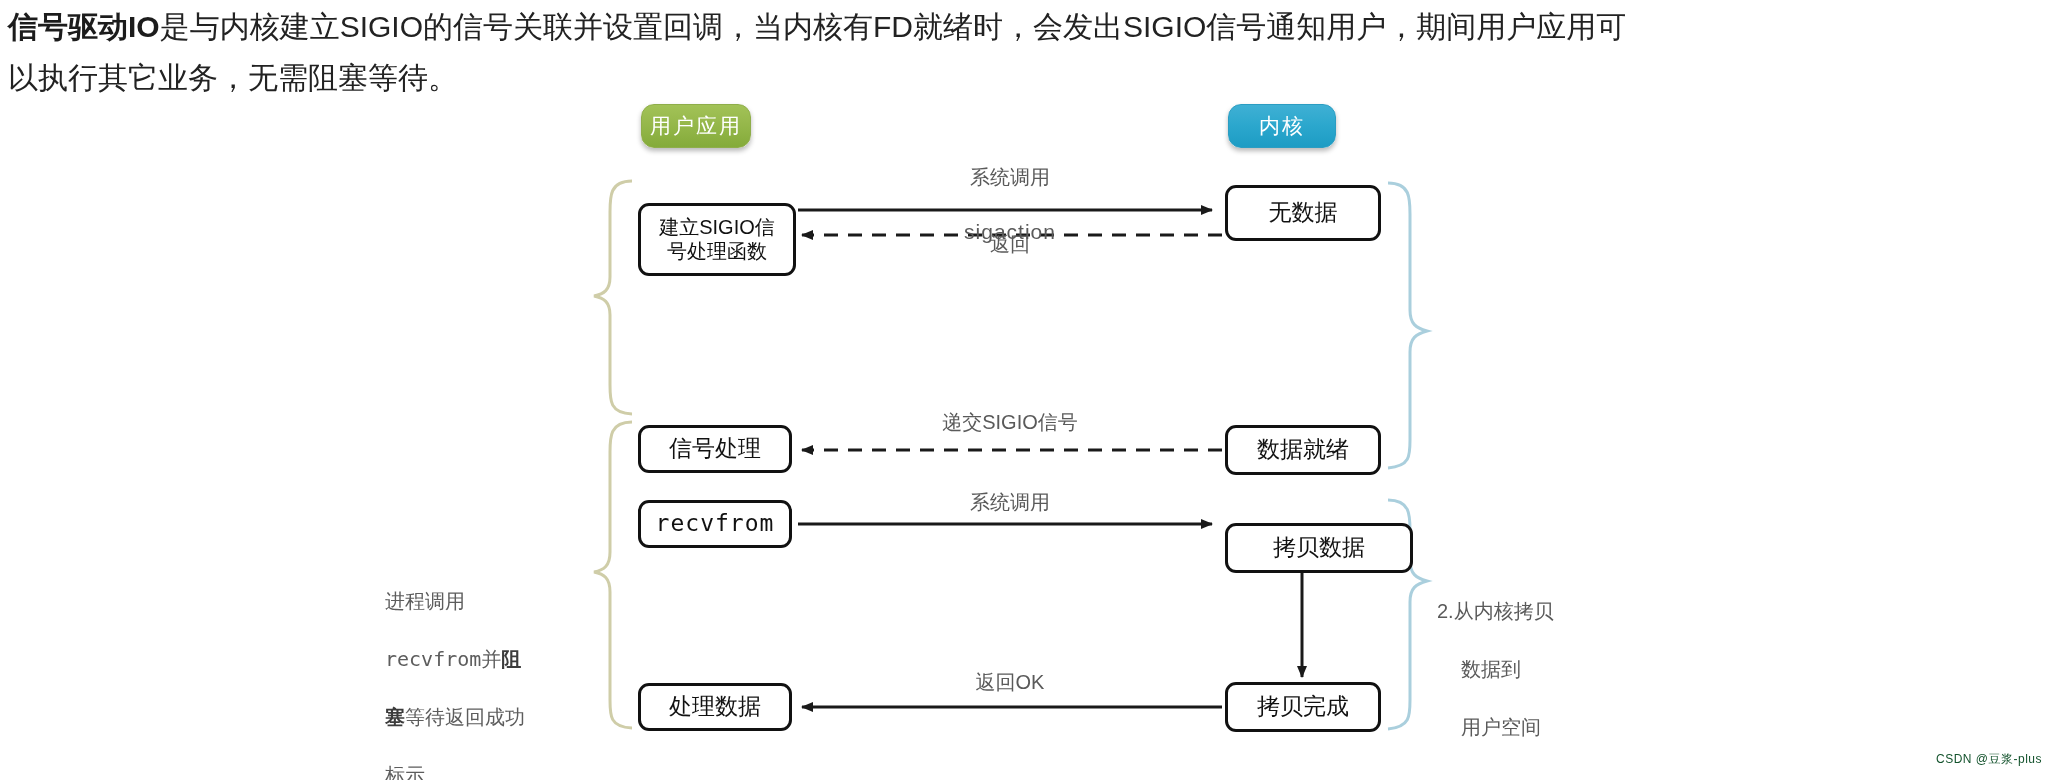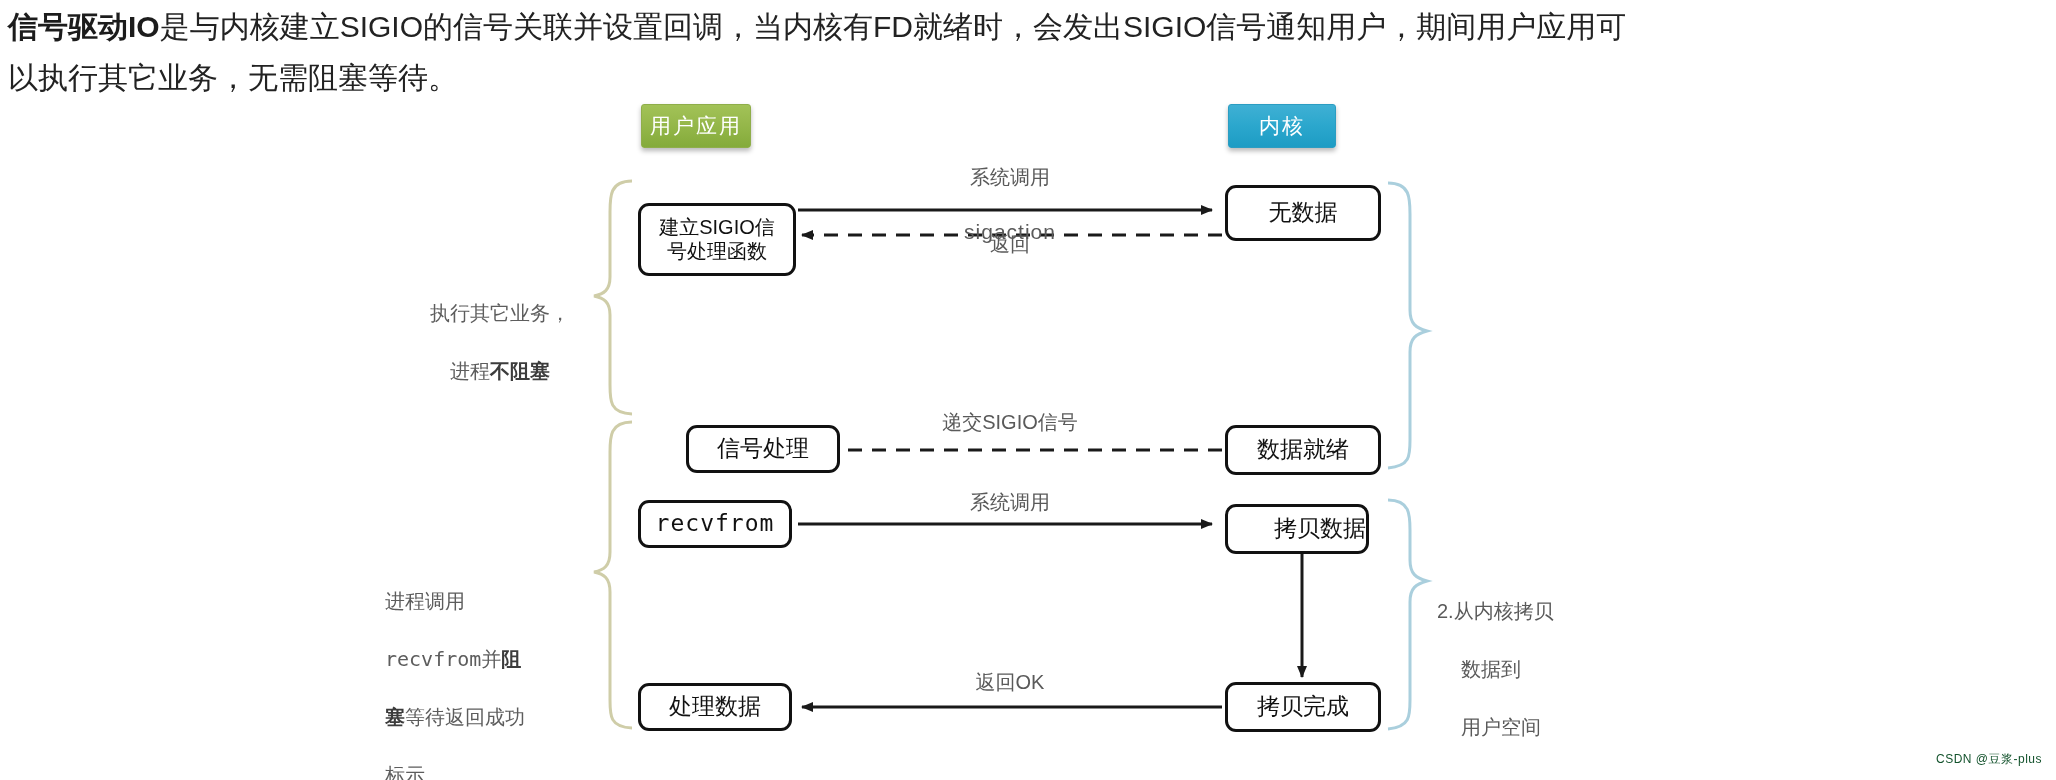--- a/index.html
+++ b/index.html
@@ -28,21 +28,21 @@
   .intro .rest{font-weight:500;color:#222;}
   .intro-line2{position:absolute;left:8px;top:58px;font-size:30px;font-weight:500;color:#222;}
 
   
   .diagram{position:absolute;left:0;top:0;width:2056px;height:780px;}
 
   
   .role-box{
     position:absolute;
     height:42px;
-    border-radius:3px;
+    border-radius:13px;
     display:flex;align-items:center;justify-content:center;
     color:#ffffff;
     font-size:21px;
     font-weight:500;
     letter-spacing:2px;
     box-shadow:0 3px 5px rgba(0,0,0,0.28);
   }
   .role-user{
     left:641px; top:104px; width:108px;
     background:linear-gradient(to bottom,#a2c257 0%,#96b84b 45%,#84ab3a 100%);
@@ -166,33 +166,33 @@
 
     <div class="node small" style="left:638px;top:175px;width:158px;height:73px;">
       <span style="white-space:pre-line">建立SIGIO信
 号处理函数</span>
     </div>
 
     <div class="node" style="left:1225px;top:185px;width:156px;height:56px;">
       <span>无数据</span>
     </div>
 
-    <div class="node" style="left:638px;top:425px;width:154px;height:48px;margin-left:48px;">
+    <div class="node" style="left:638px;top:425px;width:154px;height:48px;">
       <span>信号处理</span>
     </div>
 
     <div class="node" style="left:1225px;top:425px;width:156px;height:50px;">
       <span>数据就绪</span>
     </div>
 
     <div class="node mono" style="left:638px;top:500px;width:154px;height:48px;">
       <span>recvfrom</span>
     </div>
 
-    <div class="node" style="left:1225px;top:504px;width:144px;height:50px;justify-content:flex-end;">
+    <div class="node" style="left:1225px;top:523px;width:188px;height:50px;">
       <span>拷贝数据</span>
     </div>
 
     <div class="node" style="left:638px;top:683px;width:154px;height:48px;">
       <span>处理数据</span>
     </div>
 
     <div class="node" style="left:1225px;top:682px;width:156px;height:50px;">
       <span>拷贝完成</span>
     </div>
@@ -203,24 +203,20 @@
     </div>
 
     <div class="elabel" style="left:950px;top:232px;width:120px;">返回</div>
 
     <div class="elabel" style="left:870px;top:410px;width:280px;">递交SIGIO信号</div>
 
     <div class="elabel" style="left:900px;top:490px;width:220px;">系统调用</div>
 
     <div class="elabel" style="left:900px;top:670px;width:220px;">返回OK</div>
 
-    <div class="annot" style="left:400px;top:270px;width:200px;text-align:center;">
-      <div>执行其它业务，</div>
-      <div><span>进程</span><b>不阻塞</b></div>
-    </div>
 
     <div class="annot" style="left:385px;top:558px;width:210px;text-align:left;">
       <div>进程调用</div>
       <div><span class="mono" style="font-family:'DejaVu Sans Mono','Liberation Mono',monospace;">recvfrom并</span><b>阻</b></div>
       <div><b>塞</b><span>等待返回成功</span></div>
       <div>标示</div>
     </div>
 
 
     <div class="annot right" style="left:1437px;top:568px;width:260px;">

